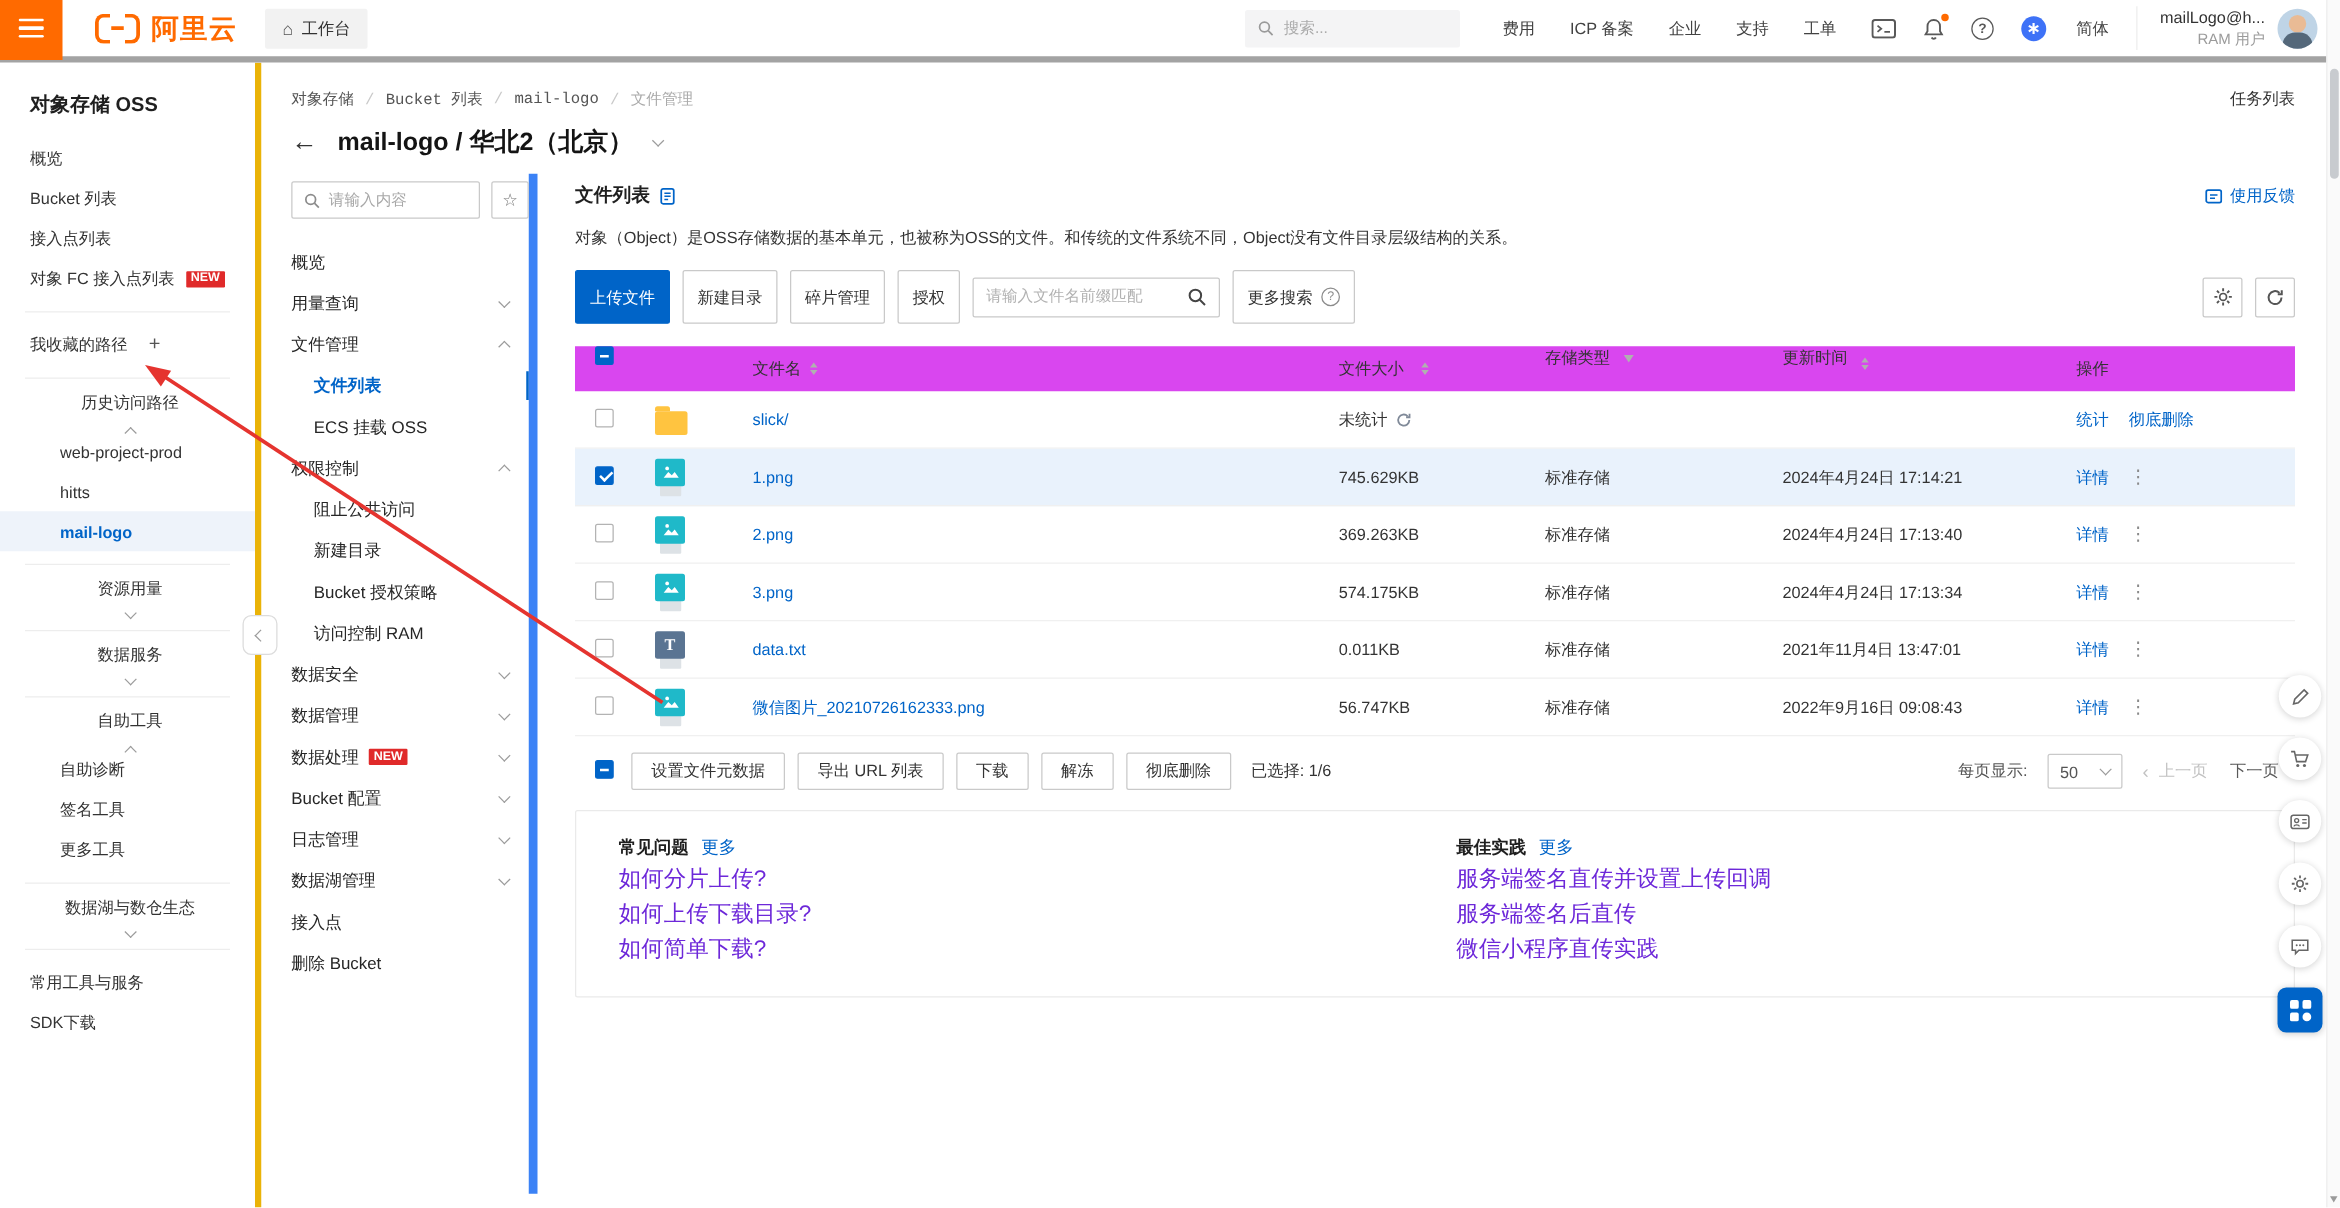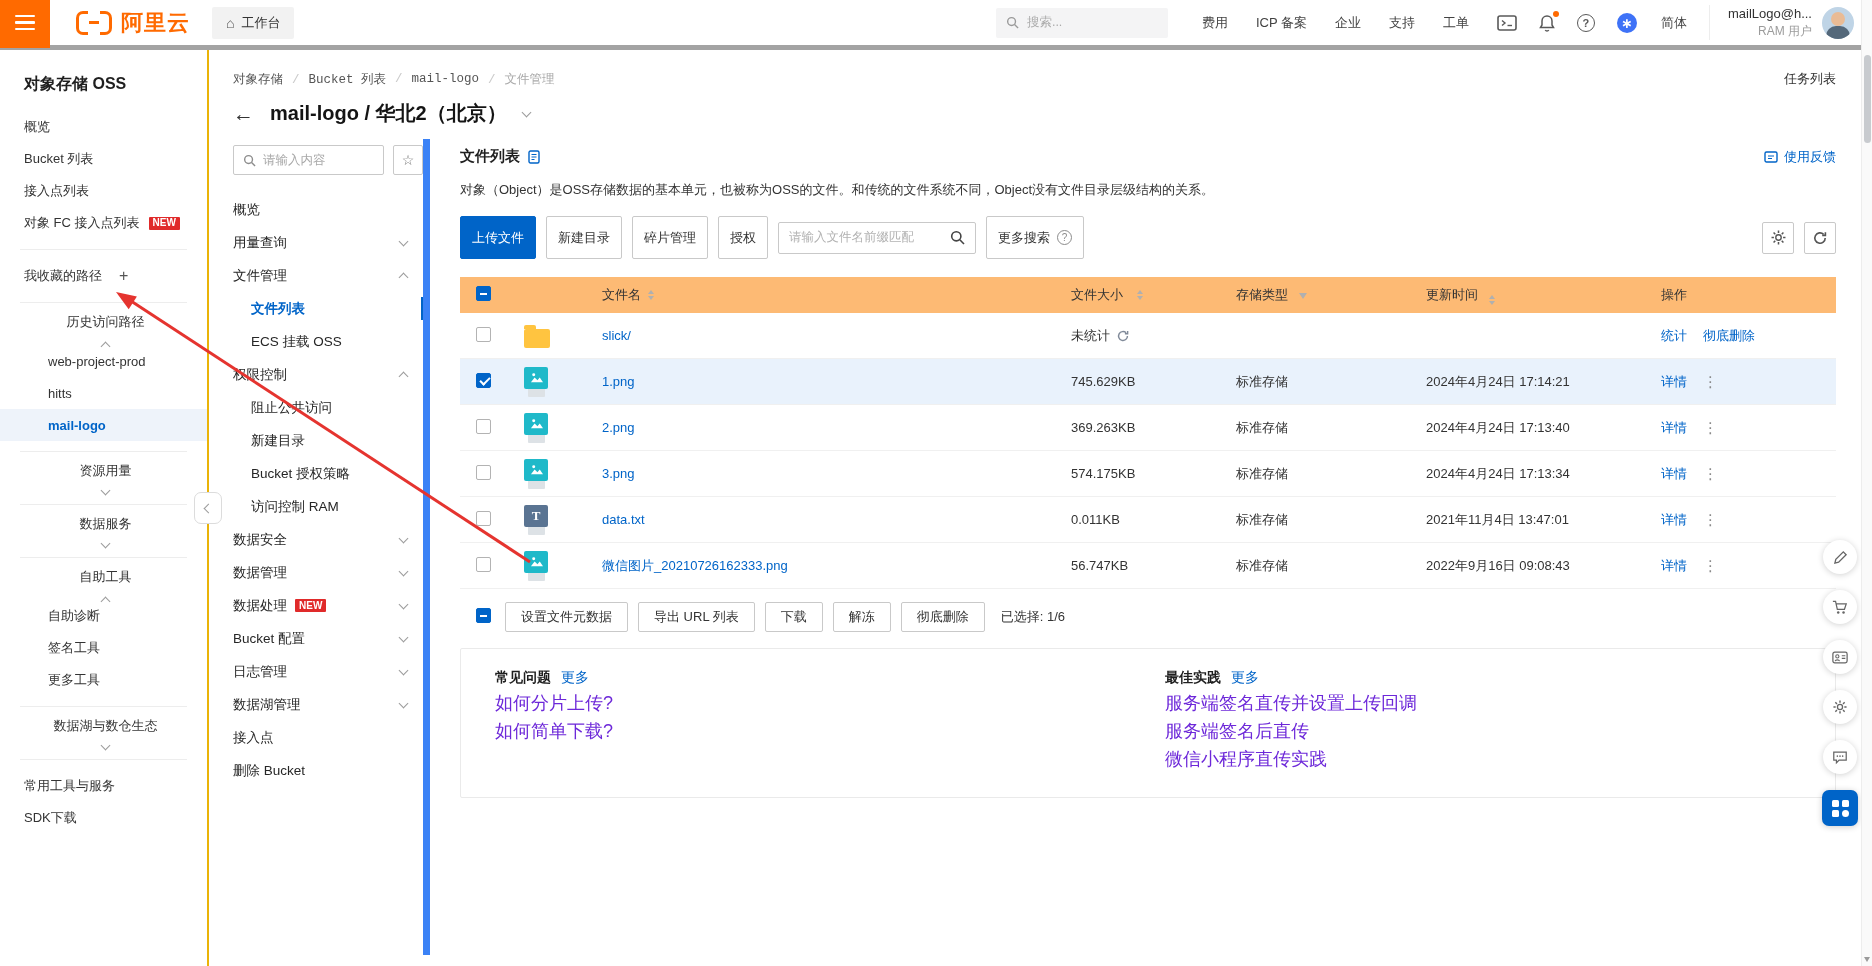--- a/index.html
+++ b/index.html
@@ -41,21 +41,21 @@
   .tb-user .role { font-size:12px; color:#9b9b9b; }
   .avatar { width:32px; height:32px; border-radius:50%; margin:0 18px 0 10px; background:#bfd4e6;
             position:relative; overflow:hidden; flex:none; cursor:pointer; }
   .avatar::before { content:""; position:absolute; left:9px; top:5px; width:14px; height:14px;
                     border-radius:50%; background:#e9bb95; }
   .avatar::after { content:""; position:absolute; left:4px; top:19px; width:24px; height:14px;
                    border-radius:10px 10px 0 0; background:#54687a; }
   
   .app { display:flex; height:916px; position:relative; }
   
-  .sidebar { width:209px; flex:none; border-right:2px solid #eab308; padding-top:12px; background:#fff; }
+  .sidebar { width:209px; flex:none; border-right:5px solid #eab308; padding-top:12px; background:#fff; }
   .sb-title { font-size:16px; font-weight:bold; color:#1f1f1f; padding:12px 24px 16px; }
   .sb-item { height:32px; display:flex; align-items:center; gap:9px; padding:0 20px 0 24px;
              font-size:13px; color:#333; cursor:pointer; white-space:nowrap; }
   .sb-item.child { padding-left:48px; }
   .sb-item.sel { background:#eef3fa; color:#0064C8; font-weight:bold; }
   .sb-group { justify-content:space-between;flex-direction:column; }
   .sb-div { border-top:1px solid #ededed; margin:10px 20px; }
   .badge { background:#E02A2A; color:#fff; font-size:10px; font-weight:bold; padding:1.5px 4px;
            border-radius:1px; line-height:1; }
   .plus { font-size:16px; color:#555; margin-left:8px; cursor:pointer; }
@@ -106,21 +106,21 @@
   .search-wrap { display:flex; height:32px; border:1px solid #c9c9c9; border-radius:2px; overflow:hidden; background:#fff; }
   .search-input { width:160px; padding:0 10px; display:flex; align-items:center; color:#b2b2b2; font-size:12.5px; }
   .search-btn { width:36px; display:flex; align-items:center; justify-content:center; color:#444; cursor:pointer; }
   .qmark { width:15px; height:15px; border:1px solid #8c8c8c; border-radius:50%; font-size:10px;
            display:inline-flex; align-items:center; justify-content:center; color:#8c8c8c; }
   .tbar-right { margin-left:auto; display:flex; gap:10px; }
   .icon-btn { width:32px; height:32px; border:1px solid #c9c9c9; border-radius:2px; background:#fff;
               display:flex; align-items:center; justify-content:center; color:#555; cursor:pointer; }
   
   .table { margin-top:18px; }
-  .thead { display:flex; align-items:center; background:#fdba74; height:36px; font-size:13px; color:#333; }
+  .thead { display:flex; background:#d946ef; height:36px; font-size:13px; color:#333; }
   .trow { display:flex; align-items:center; height:46px; border-bottom:1px solid #f0f0f0; font-size:13px; }
   .trow.sel { background:#e9f2fc; }
   .c-check { width:64px; padding-left:16px; flex:none; }
   .c-icon { width:78px; flex:none; display:flex; align-items:center; }
   .c-name { flex:1; min-width:0; display:flex; align-items:center; }
   .c-size { width:165px; flex:none; display:flex; align-items:center; gap:7px; }
   .c-storage { width:190px; flex:none; }
   .c-time { width:235px; flex:none; }
   .c-ops { width:175px; flex:none; display:flex; align-items:center; gap:16px; }
   .link { color:#0064C8; cursor:pointer; text-decoration:none; }
@@ -659,29 +659,43 @@
         </div>
 
         <div class="fbar">
           <span class="c-check"><span class="cb ind"></span></span>
           <button class="btn">设置文件元数据</button>
           <button class="btn">导出 URL 列表</button>
           <button class="btn">下载</button>
           <button class="btn">解冻</button>
           <button class="btn">彻底删除</button>
           <span class="fb-sel">已选择: 1/6</span>
+          <span class="fb-right">
+            <span>每页显示:</span>
+            <span class="psize">
+              <span>50</span>
+              <span class="chev down"></span>
+            </span>
+            <span class="pag">
+              <span class="pchev prevchev">‹</span>
+              <span class="prev">上一页</span>
+              <span class="next">下一页</span>
+              <span class="pchev nextchev">›</span>
+            </span>
+          </span>
         </div>
 
         <div class="faq">
           <div class="faq-col">
             <div class="faq-head">
               <span class="faq-title">常见问题</span>
               <a class="link">更多</a>
             </div>
             <a class="faq-link">如何分片上传?</a>
+            <a class="faq-link">如何上传下载目录?</a>
             <a class="faq-link">如何简单下载?</a>
           </div>
           <div class="faq-col">
             <div class="faq-head">
               <span class="faq-title">最佳实践</span>
               <a class="link">更多</a>
             </div>
             <a class="faq-link">服务端签名直传并设置上传回调</a>
             <a class="faq-link">服务端签名后直传</a>
             <a class="faq-link">微信小程序直传实践</a>

